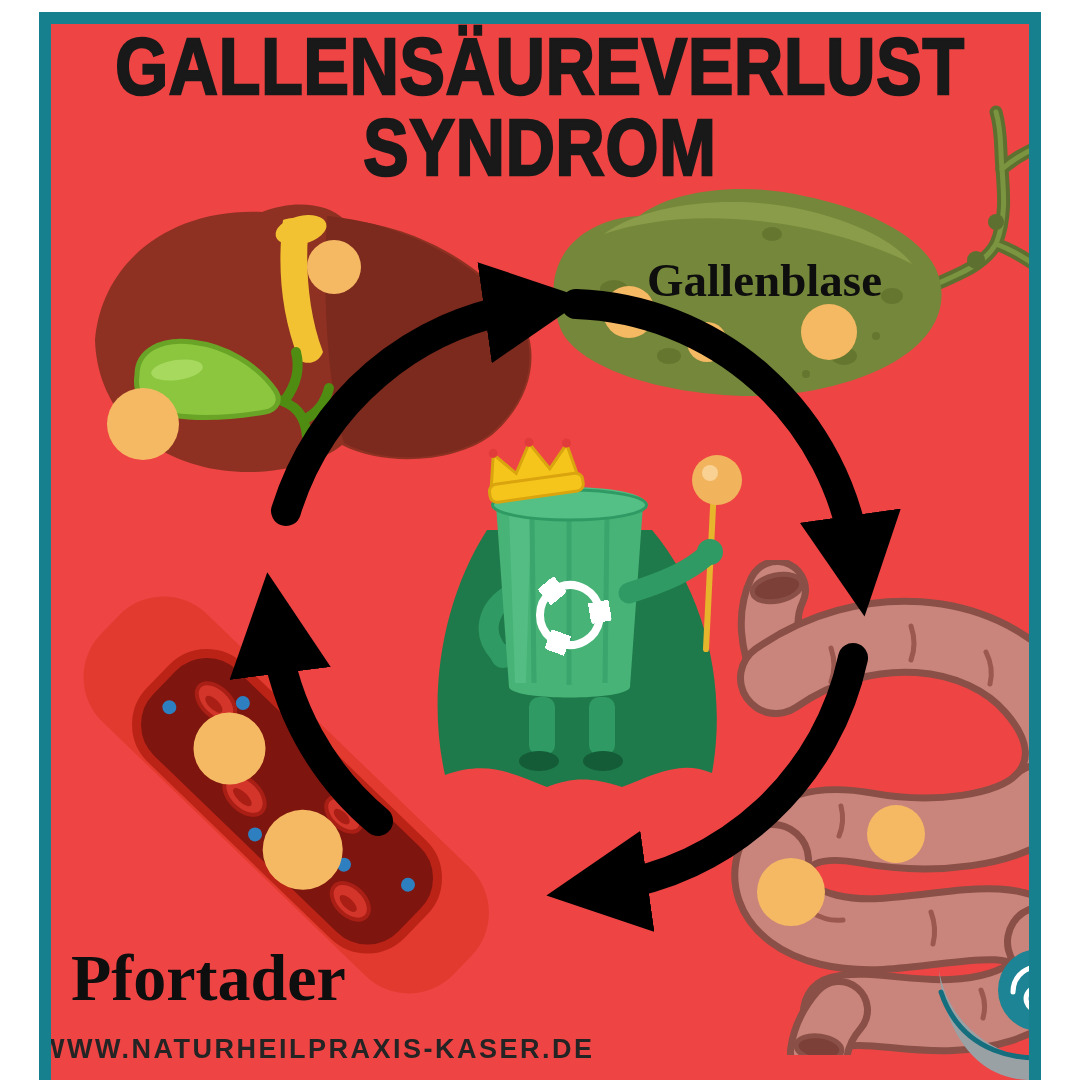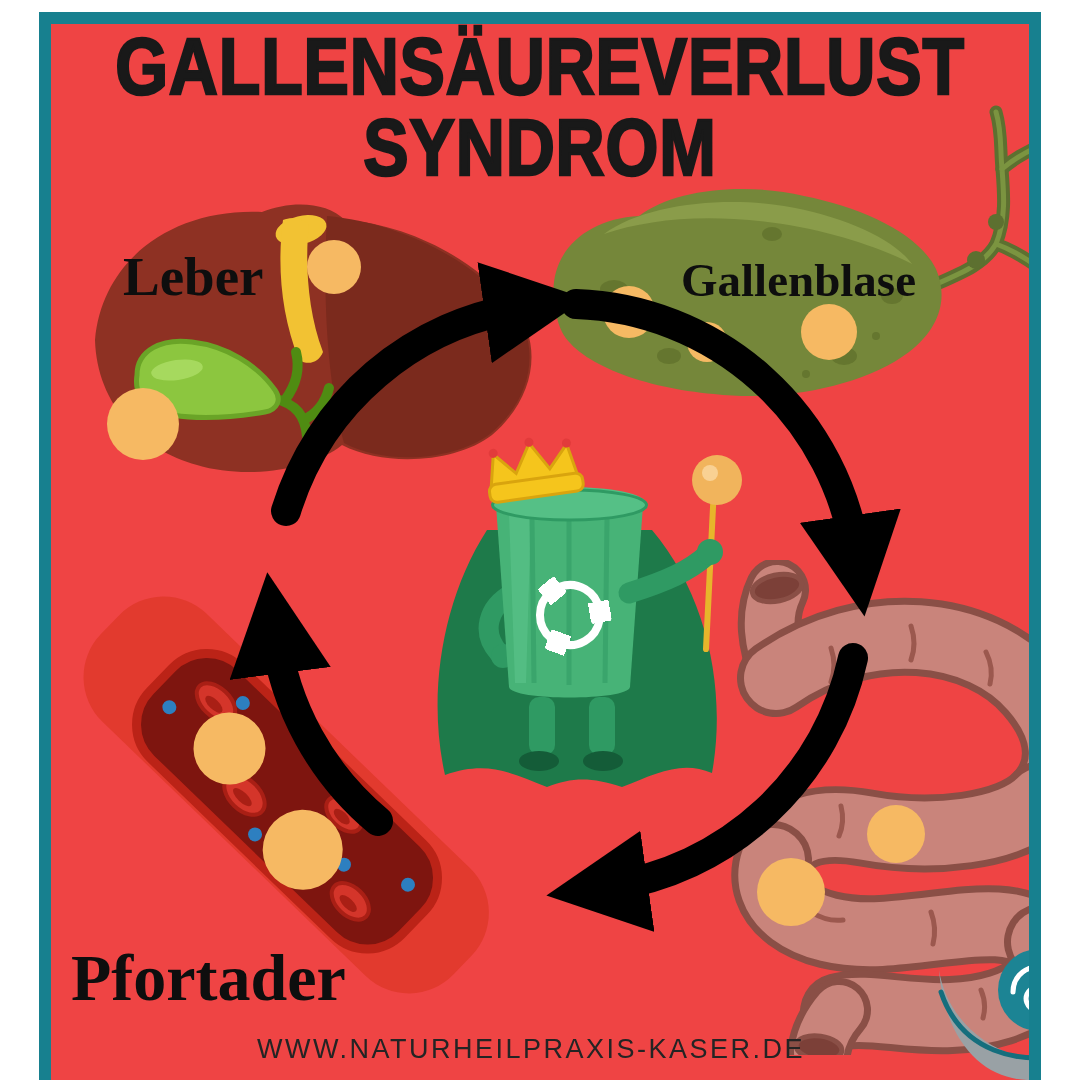--- a/index.html
+++ b/index.html
@@ -6,25 +6,25 @@
   html,body { background:#ffffff; }
   body { font-family:"Liberation Sans", sans-serif; }
   .canvas { position:relative; width:1002px; height:1080px; background:#ef4444; overflow:hidden; margin:12px auto; }
   .frame { position:absolute; inset:0; border:12px solid #17808f; pointer-events:none; z-index:50; }
   .layer { position:absolute; }
   .title { position:absolute; top:14px; left:0; right:0; text-align:center; z-index:6; color:#191919; font-weight:700; }
   .title .line { display:block; font-size:79px; line-height:1.03; letter-spacing:1px;
                  transform:scaleX(.86); transform-origin:center; -webkit-text-stroke:2.5px #191919; }
   .organ-label { position:absolute; font-family:"Liberation Serif", serif; font-weight:700; color:#0e0e0e; z-index:20; white-space:nowrap; }
   #label-liver       { left:84px;  top:233px; font-size:55px; }
-  #label-gallbladder { left:642px; top:241px; font-size:47px; }
+  #label-gallbladder { left:608px; top:241px; font-size:47px; }
   #label-intestine   { left:760px; top:726px; font-size:52px; }
   #label-vein        { left:32px;  top:928px; font-size:66px; }
-  .website { position:absolute; left:0; right:18px; top:1022px; text-align:center; font-size:27px;
-             font-weight:400; letter-spacing:2.5px; color:#242424; z-index:20; }
+  .website { position:absolute; left:0; right:18px; top:1022px; text-align:left; font-size:27px;
+             font-weight:700; letter-spacing:2.5px; color:#242424; z-index:20; }
 </style>
 </head>
 <body>
 
 <div class="canvas">
 
   <div class="title">
     <span class="line">GALLENSÄUREVERLUST</span>
     <span class="line">SYNDROM</span>
   </div>
@@ -193,21 +193,20 @@
       <line x1="297" y1="52" x2="289" y2="214" stroke="#e7b52b" stroke-width="6" stroke-linecap="round"></line>
       <circle cx="300" cy="45" r="25" fill="#f1b45c"></circle>
       <circle cx="293" cy="38" r="8" fill="#f9d193"></circle>
     </g>
     <g>
       <path d="M212 158 C250 146 272 136 290 120" fill="none" stroke="#2f9a63" stroke-width="21" stroke-linecap="round"></path>
       <circle cx="293" cy="117" r="13" fill="#2f9a63"></circle>
     </g>
   </svg>
 
-  <div class="organ-label" id="label-liver">Leber</div>
   <div class="organ-label" id="label-gallbladder">Gallenblase</div>
   <div class="organ-label" id="label-vein">Pfortader</div>
 
   <svg class="layer" style="left:888px;top:922px;width:178px;height:150px;z-index:8" viewBox="0 0 178 150">
     <path fill="#99a1a5" d="M12 36 C20 86 62 122 118 128 C142 131 158 125 168 112 C164 132 136 147 100 146 C54 144 18 106 12 36 Z"></path>
     <path fill="none" stroke="#156e7d" stroke-width="5" stroke-linecap="round" d="M14 58 C32 112 86 140 166 114"></path>
     <circle cx="112" cy="56" r="41" fill="#1c8494"></circle>
     <path fill="none" stroke="#ffffff" stroke-width="5" stroke-linecap="round" d="M86 58 C86 30 124 24 136 46 C146 64 130 82 112 78 C99 75 95 63 104 55 C111 49 121 52 122 61"></path>
   </svg>
 

